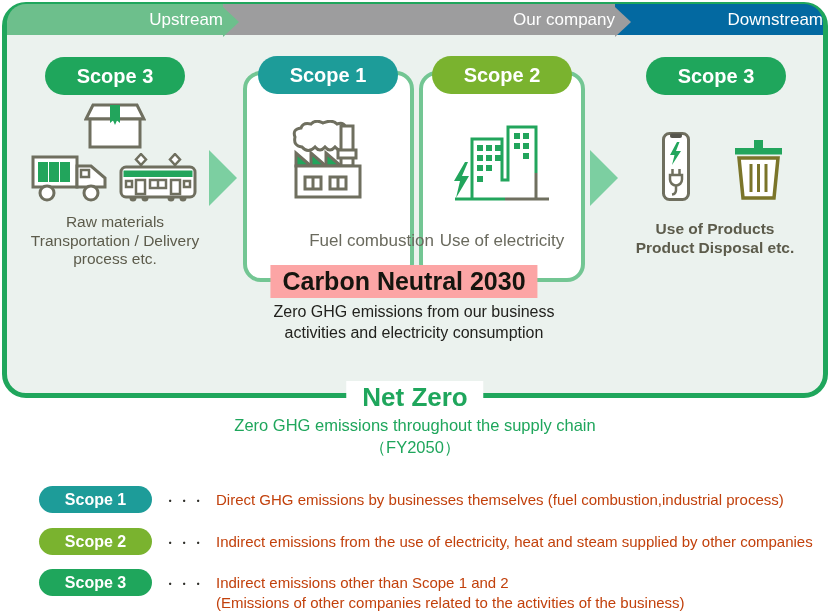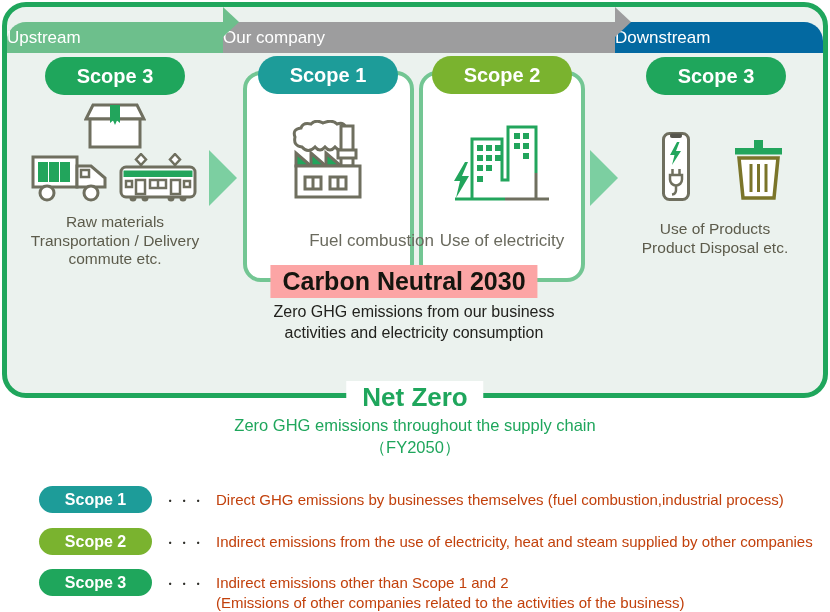--- a/index.html
+++ b/index.html
@@ -4,21 +4,21 @@
 <style>
   html,body{margin:0;padding:0;background:#fff;}
   .stage{position:relative;width:830px;height:612px;background:#fff;overflow:hidden;
          font-family:"Liberation Sans",sans-serif;}
 
   
   .container{position:absolute;left:2px;top:2px;width:826px;height:396px;box-sizing:border-box;
              border:5px solid #1fa65c;border-radius:24px;background:#ebf2ee;}
 
   
-  .banner-seg{position:absolute;top:22px;height:31px;display:flex;align-items:center;justify-content:flex-start;
+  .banner-seg{position:absolute;top:4px;height:31px;display:flex;align-items:center;justify-content:flex-end;
               color:#fff;font-size:17px;z-index:1;}
   .seg-upstream{left:7px;width:216px;background:#6dbf8c;border-top-left-radius:19px;}
   .seg-company{left:223px;width:392px;background:#9d9d9e;}
   .seg-downstream{left:615px;width:208px;background:#0369a1;border-top-right-radius:19px;}
   .banner-point{position:absolute;top:7px;width:0;height:0;
                 border-top:15.5px solid transparent;border-bottom:15.5px solid transparent;z-index:2;}
   .point-upstream{left:223px;border-left:16px solid #6dbf8c;}
   .point-company{left:615px;border-left:16px solid #9d9d9e;}
 
   
@@ -32,21 +32,21 @@
   .card{position:absolute;top:71px;height:211px;background:#fff;border:4px solid #73c693;
         border-radius:18px;box-sizing:border-box;z-index:1;}
   .card-1{left:243px;width:171px;}
   .card-2{left:419px;width:166px;}
   .card-label{position:absolute;top:231px;text-align:center;font-size:17px;color:#6a6a5e;z-index:2;}
   .card-label-1{left:243px;width:171px;margin-left:43px;}
   .card-label-2{left:419px;width:166px;}
 
   .caption{position:absolute;text-align:center;font-size:15.5px;line-height:18.5px;color:#5c5b4b;}
   .caption-left{left:8px;top:213px;width:214px;}
-  .caption-right{left:607px;top:220px;width:216px;}
+  .caption-right{left:607px;top:220px;width:216px;font-weight:bold;}
 
   .arrow{position:absolute;top:150px;width:0;height:0;
          border-top:28px solid transparent;border-bottom:28px solid transparent;
          border-left:28px solid #7ccfa1;}
   .arrow-1{left:209px;}
   .arrow-2{left:590px;}
 
   .cn-title{position:absolute;top:265px;left:404px;transform:translateX(-50%);background:#fca5a5;
             padding:0 12px;font-size:25px;font-weight:800;color:#15150f;line-height:33px;z-index:4;white-space:nowrap;}
   .cn-sub{position:absolute;top:301px;left:414px;transform:translateX(-50%);width:460px;text-align:center;
@@ -123,21 +123,21 @@
     <rect x="17" y="27" width="9" height="14" fill="#fff" stroke="#6f6f5f" stroke-width="2.5"></rect>
     <rect x="31" y="27" width="16" height="8" fill="#fff" stroke="#6f6f5f" stroke-width="2.5"></rect>
     <line x1="39" y1="27" x2="39" y2="35" stroke="#6f6f5f" stroke-width="2.5"></line>
     <rect x="52" y="27" width="9" height="14" fill="#fff" stroke="#6f6f5f" stroke-width="2.5"></rect>
     <rect x="65" y="28" width="6" height="6" fill="#fff" stroke="#6f6f5f" stroke-width="2.5"></rect>
   </svg>
 
   <div class="caption caption-left">
     <div>Raw materials</div>
     <div>Transportation / Delivery</div>
-    <div>commute etc.</div>
+    <div>process etc.</div>
   </div>
 
   <div class="arrow arrow-1"></div>
 
   <div class="card card-1"></div>
   <div class="card card-2"></div>
 
   <div class="pill pill-teal" style="left:258px;top:56px;">Scope 1</div>
   <div class="pill pill-yg" style="left:432px;top:56px;">Scope 2</div>
 

